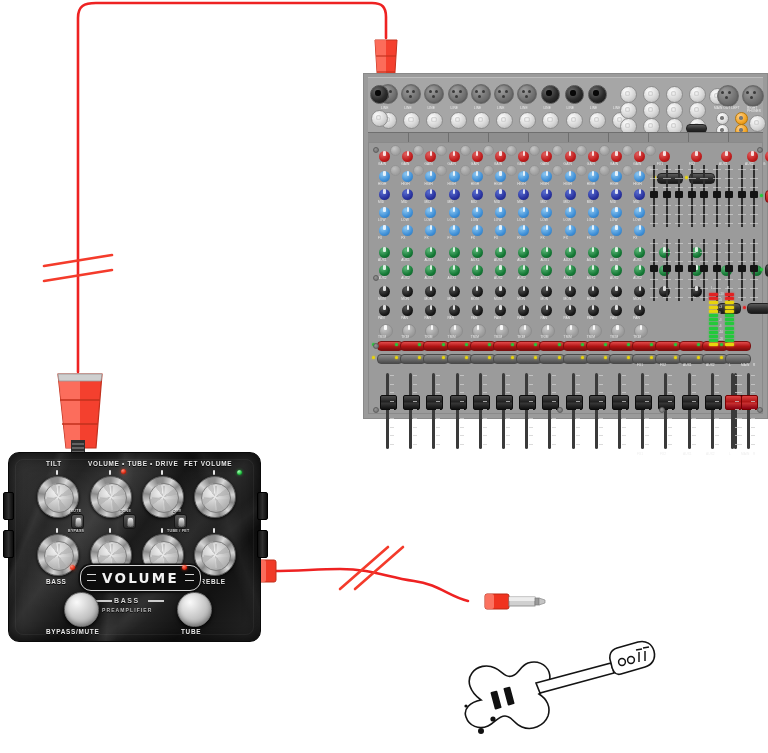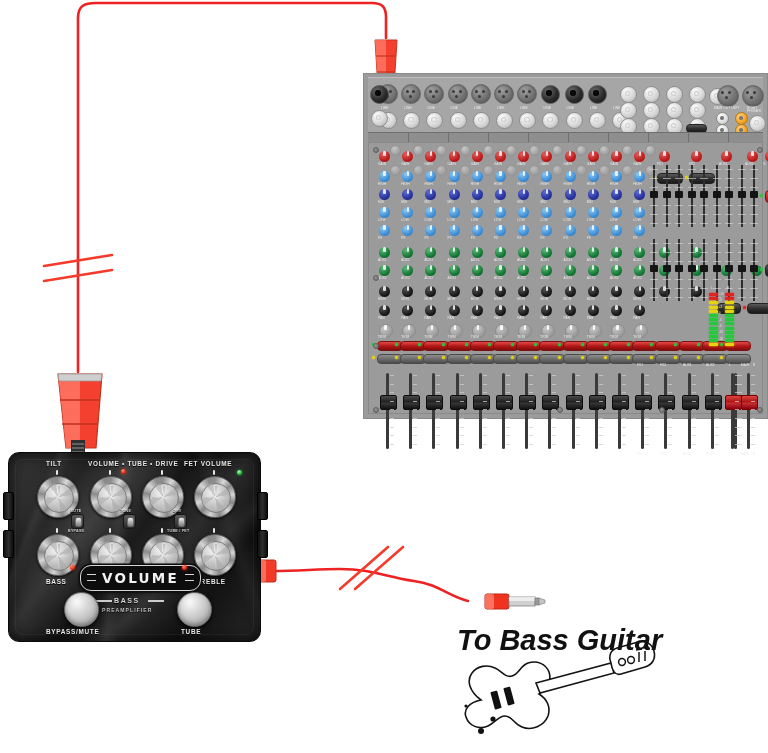--- a/index.html
+++ b/index.html
@@ -1363,15 +1363,14 @@
 
     <div class="pled r" style="left:62px;top:113px"></div>
     <div class="footsw" style="left:56px;top:140px"></div>
     <span class="plabel" style="left:38px;top:176px">BYPASS/MUTE</span>
 
     <div class="pled r" style="left:174px;top:113px"></div>
     <div class="footsw" style="left:169px;top:140px"></div>
     <span class="plabel" style="left:173px;top:176px">TUBE</span>
   </div>
 
-  <div class="ts-text" style="left:457px;top:624px;font-size:29px;">To Bass Guitar</div>
 
 </div>
 
 </body></html>

